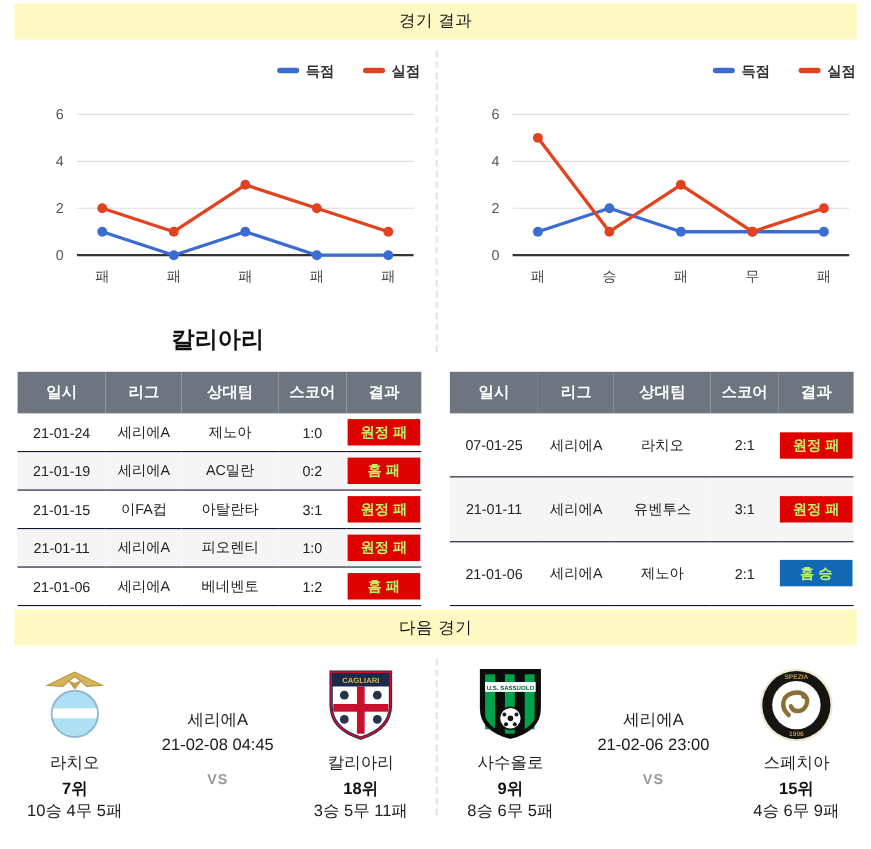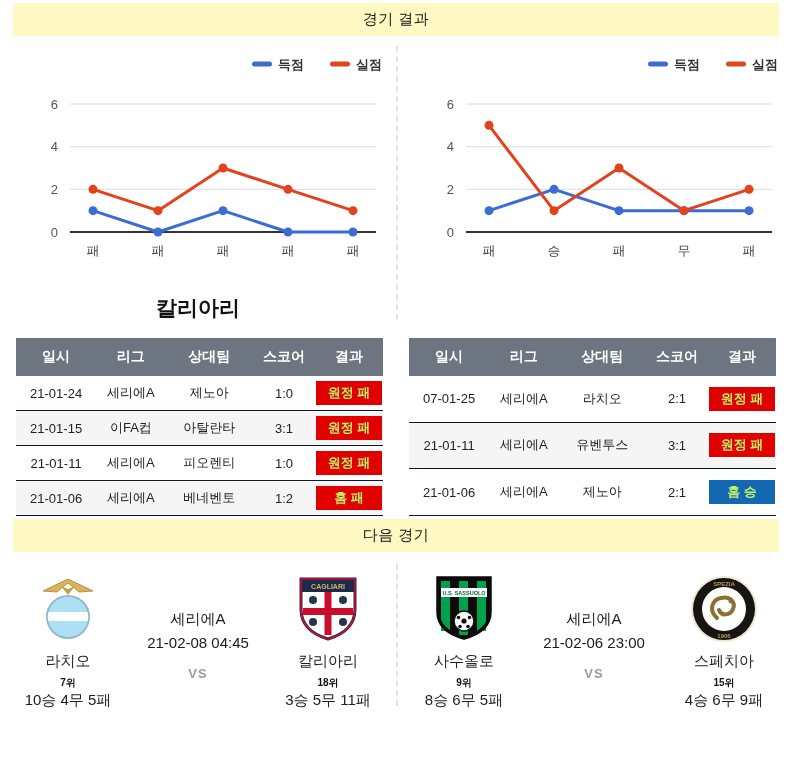--- a/index.html
+++ b/index.html
@@ -20,21 +20,21 @@
   table.match-table td{height:32px;text-align:center;font-size:13px;color:#222;border-bottom:1px solid #0f172a;background:#fff;}
   table.match-table tbody tr:nth-child(even) td{background:#f5f5f5;}
   .col-date{width:22%;} .col-league{width:19%;} .col-opp{width:24%;} .col-score{width:17%;} .col-res{width:18%;}
   .badge{display:inline-block;min-width:58px;padding:3px 4px;color:#bef264;font-weight:700;font-size:13px;text-align:center;}
 
   .cards-row{position:relative;display:flex;margin-top:8px;height:150px;}
   .next-card{width:396px;display:flex;justify-content:center;padding-top:8px;}
   .team-block{width:136px;display:flex;flex-direction:column;align-items:center;}
   .logo-box{height:78px;display:flex;align-items:flex-end;justify-content:center;}
   .team-name{font-size:15px;color:#222;margin-top:7px;}
-  .team-rank{font-size:10px;font-weight:700;color:#111;margin-top:5px;}
+  .team-rank{font-size:15px;font-weight:700;color:#111;margin-top:5px;}
   .team-record{font-size:15px;color:#222;margin-top:1px;}
   .mid-block{width:124px;text-align:center;padding-top:42px;}
   .mid-league{font-size:15px;color:#1a1a1a;}
   .mid-datetime{font-size:15px;color:#1a1a1a;margin-top:5px;}
   .vs{margin-top:15px;font-size:13px;font-weight:700;color:#9a9a9a;letter-spacing:1px;}
 </style>
 </head>
 <body>
 
 <div class="page">
@@ -134,20 +134,27 @@
         </thead>
       <tbody>
           <tr>
             <td>21-01-24</td>
             <td>세리에A</td>
             <td>제노아</td>
             <td>1:0</td>
             <td><span class="badge" style="background: rgb(224, 0, 0);">원정 패</span></td>
           </tr>
           <tr>
+            <td>21-01-19</td>
+            <td>세리에A</td>
+            <td>AC밀란</td>
+            <td>0:2</td>
+            <td><span class="badge" style="background: rgb(224, 0, 0);">홈 패</span></td>
+          </tr>
+          <tr>
             <td>21-01-15</td>
             <td>이FA컵</td>
             <td>아탈란타</td>
             <td>3:1</td>
             <td><span class="badge" style="background: rgb(224, 0, 0);">원정 패</span></td>
           </tr>
           <tr>
             <td>21-01-11</td>
             <td>세리에A</td>
             <td>피오렌티</td>

